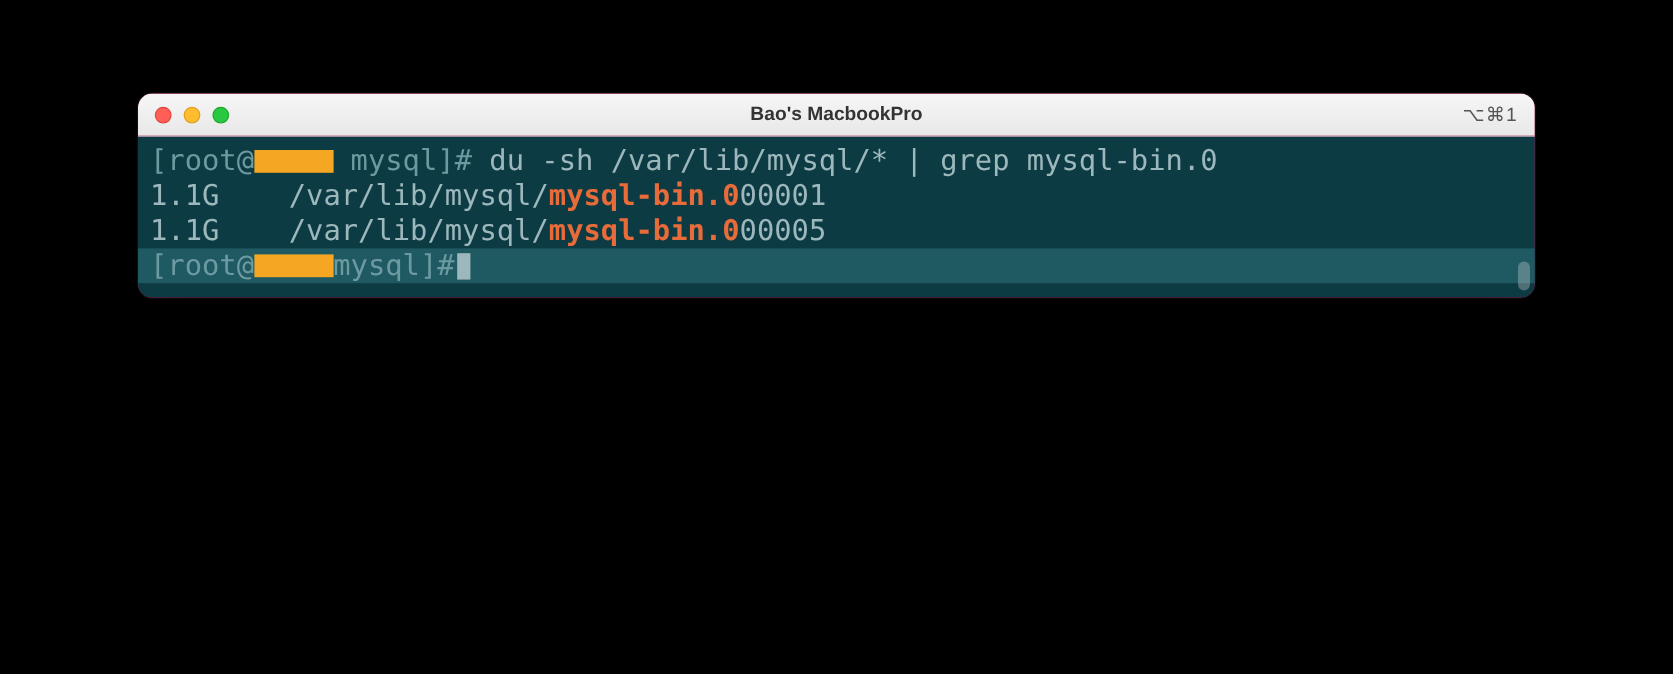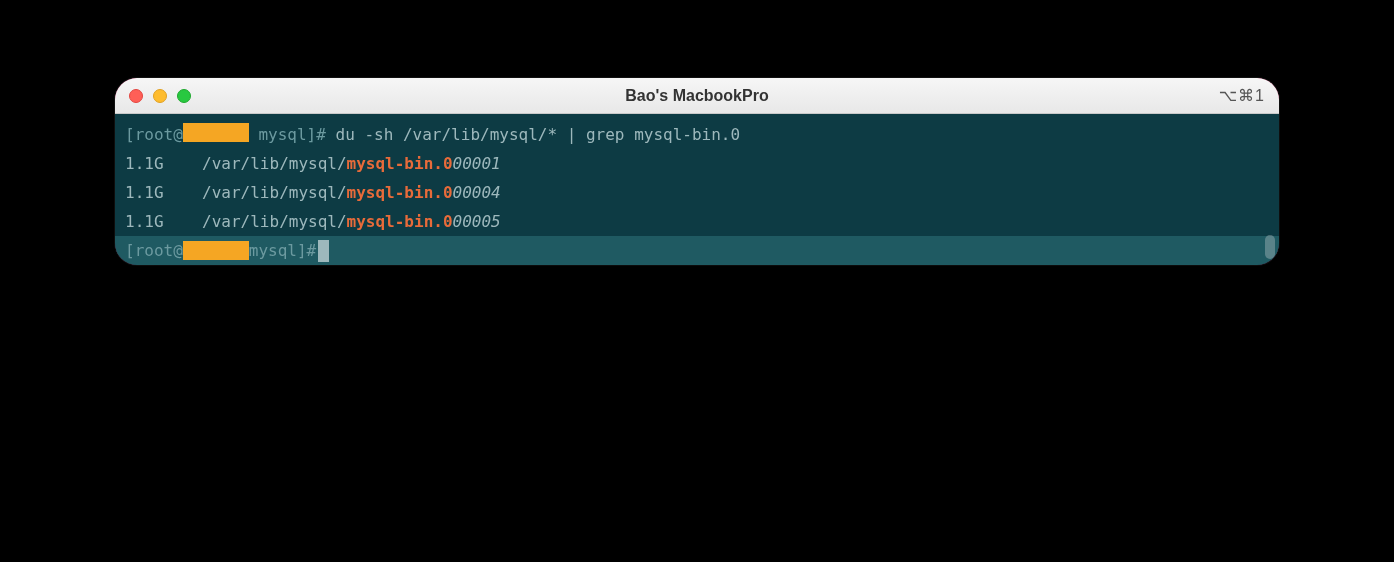--- a/index.html
+++ b/index.html
@@ -8,21 +8,21 @@
     width: 1394px;
     height: 562px;
     display: flex;
     align-items: flex-start;
     justify-content: center;
     padding-top: 78px;
     font-family: "SF Mono", "Menlo", "Consolas", monospace;
   }
   .window {
     width: 1164px;
-    border-radius: 22px;
+    border-radius: 12px;
     overflow: hidden;
     box-shadow: 0 20px 60px rgba(0,0,0,0.6), 0 0 0 1px rgba(255,255,255,0.08);
     background: #be185d;
   }
   .titlebar {
     height: 36px;
     background: linear-gradient(#f6f6f6, #e8e8e8);
     border-bottom: 1px solid #c9c9c9;
     display: flex;
     align-items: center;
@@ -46,39 +46,39 @@
   }
   .titlebar-right {
     margin-left: auto;
     font-family: -apple-system, sans-serif;
     font-size: 16px;
     color: #555;
     letter-spacing: 1px;
   }
   .terminal {
     background: #0d3b44;
-    padding: 6px 10px 0 10px;
-    font-size: 16px;
+    padding: 6px 10px 12px 10px;
+    font-size: 24px;
     line-height: 29px;
     position: relative;
   }
   .line { white-space: pre; color: #6c9aa0; }
   .prompt-user { color: #6c9aa0; }
   .host-redact {
     display: inline-block;
     width: 66px;
     height: 19px;
     background: #f5a623;
     vertical-align: -2px;
   }
   .cmd { color: #9db8bc; }
   .size { color: #9db8bc; }
   .path { color: #9db8bc; }
   .match { color: #e86b3a; font-weight: 600; text-align: center; }
-  .suffix { color: #9db8bc; font-style: italic; }
+  .suffix { color: #9db8bc; }
   .current-line {
     background: #1f5a62;
     margin: 0 -10px;
     padding: 0 10px;
     display: flex;
     align-items: center;
     height: 29px;
   }
   .cursor {
     display: inline-block;
@@ -110,21 +110,20 @@
     </div>
     <div class="title">Bao's MacbookPro</div>
     <div class="titlebar-right">⌥⌘1</div>
   </div>
 
   <div class="terminal">
     <div class="line"><span class="prompt-user">[</span><span class="prompt-user">root</span><span class="prompt-user">@</span><span class="host-redact"></span><span class="prompt-user"> mysql</span><span class="prompt-user">]# </span><span class="cmd">du -sh /var/lib/mysql/* | grep mysql-bin.0</span></div>
 
     <div id="rows-container">
         <div class="line"><span class="size">1.1G    </span><span class="path">/var/lib/mysql/</span><span class="match">mysql-bin.0</span><span class="suffix">00001</span></div>
-        <div class="line"><span class="size">1.1G    </span><span class="path">/var/lib/mysql/</span><span class="match">mysql-bin.0</span><span class="suffix">00004</span></div>
         <div class="line"><span class="size">1.1G    </span><span class="path">/var/lib/mysql/</span><span class="match">mysql-bin.0</span><span class="suffix">00005</span></div>
       </div>
 
     <div class="current-line">
         <span class="prompt-user">[</span>
         <span class="prompt-user">root</span>
         <span class="prompt-user">@</span>
         <span class="host-redact"></span>
         <span class="prompt-user"> mysql</span>
         <span class="prompt-user">]# </span>

